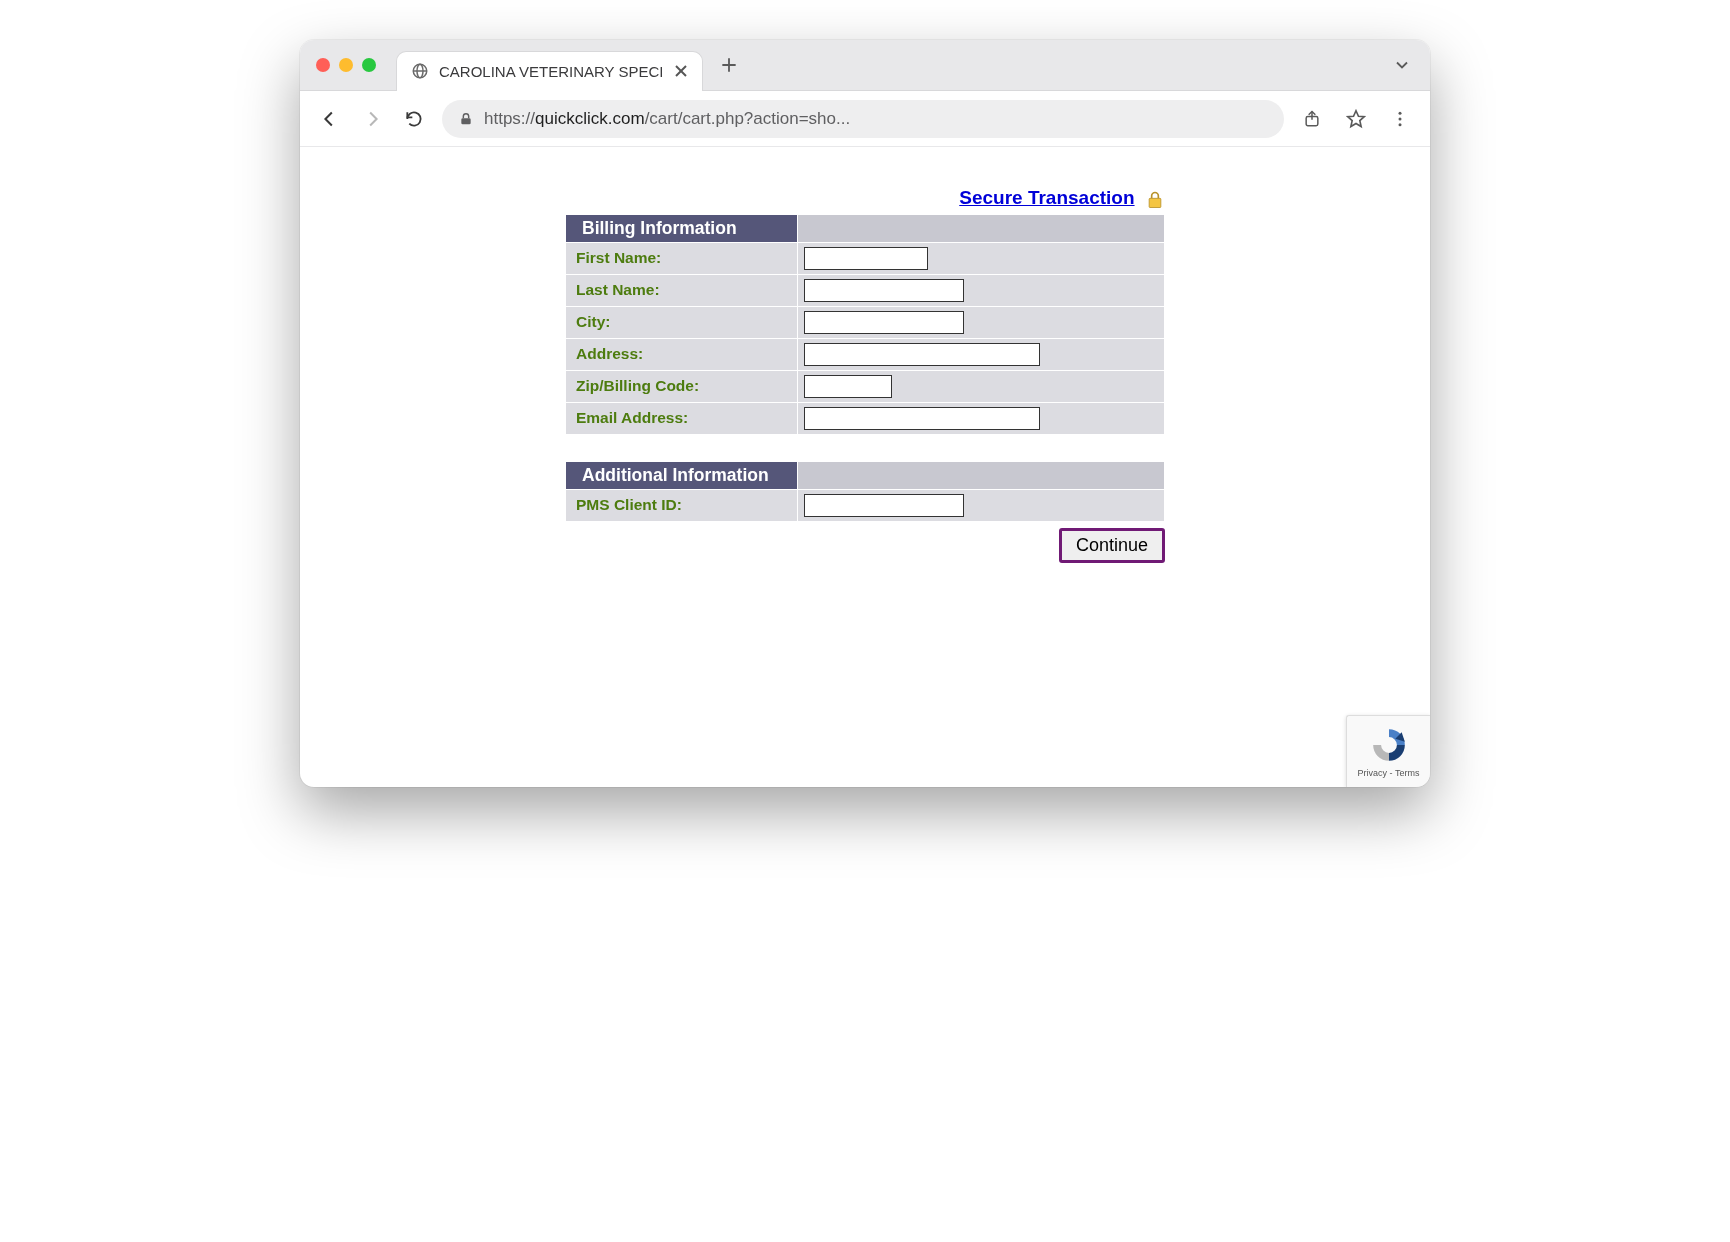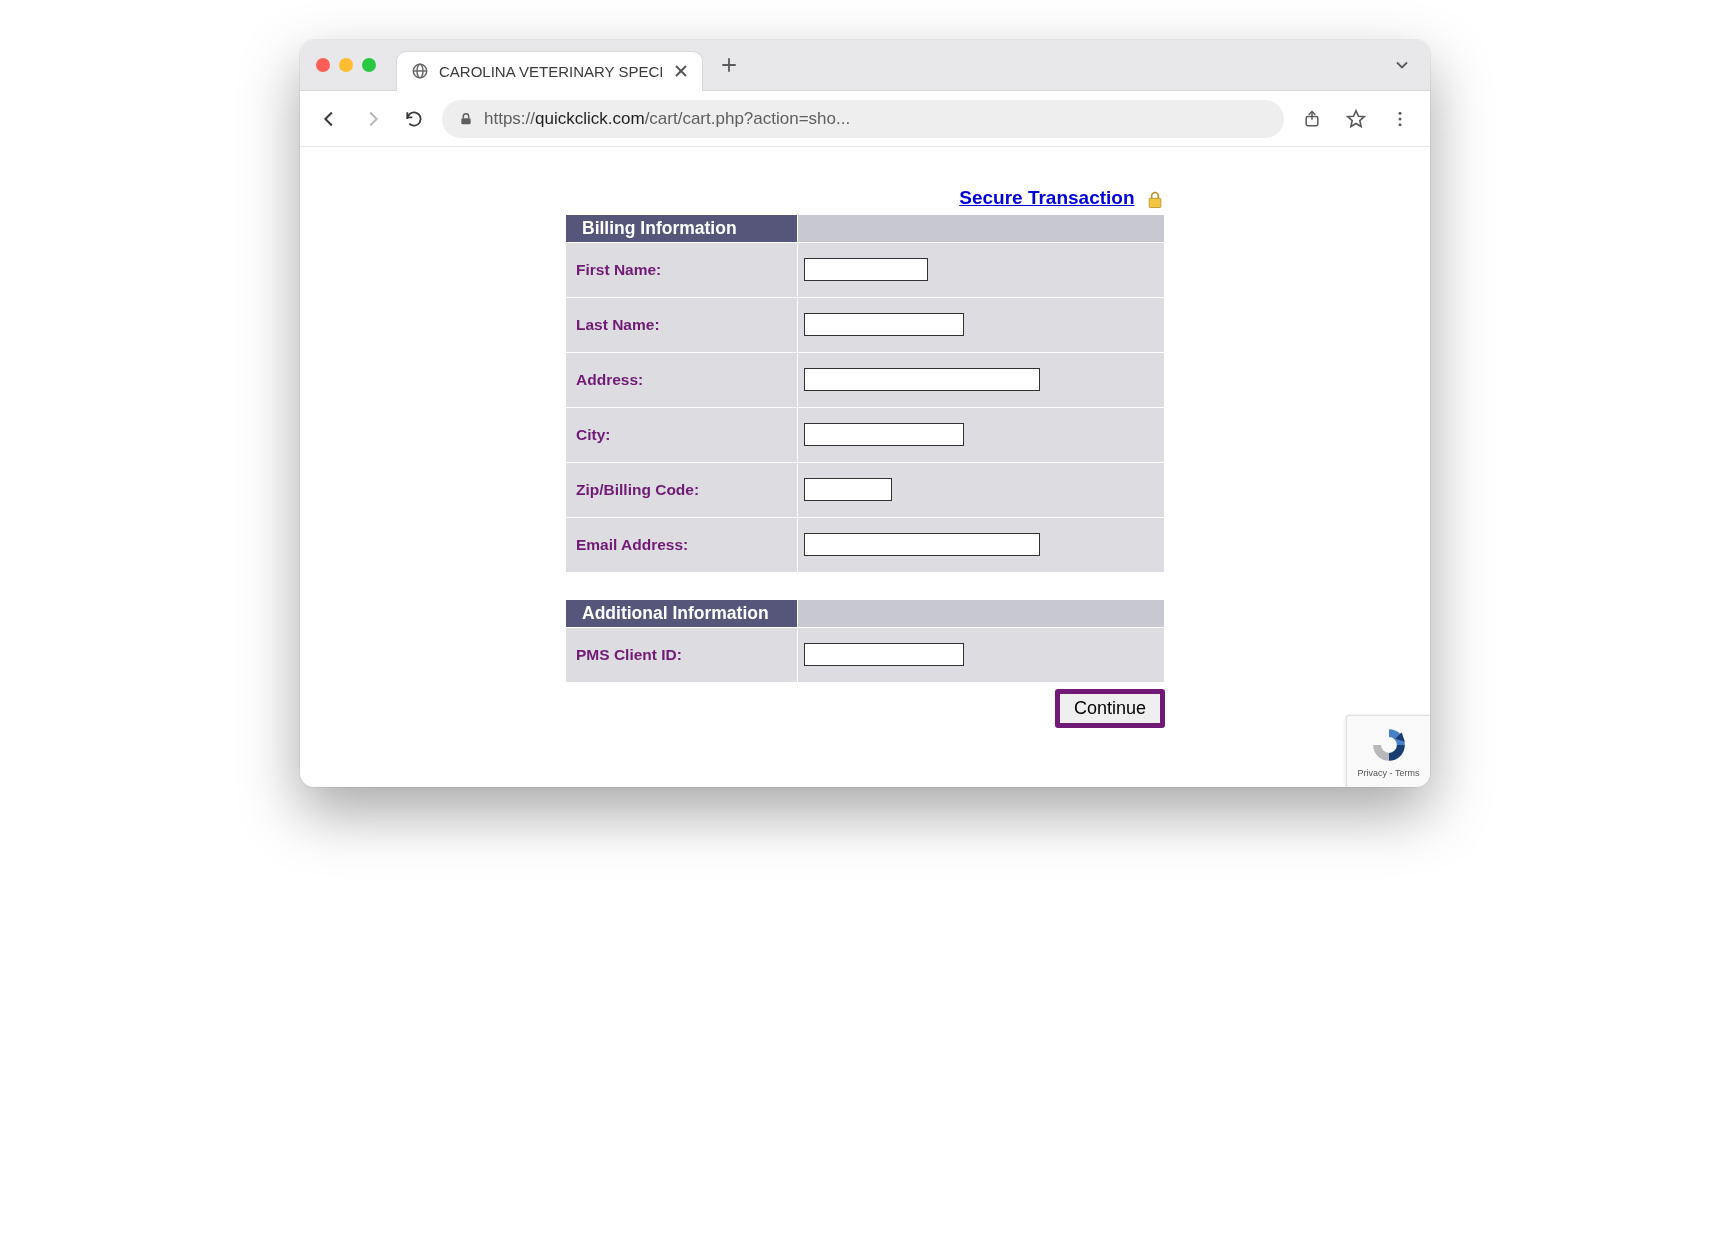--- a/index.html
+++ b/index.html
@@ -129,24 +129,24 @@
     font-weight: bold;
     font-size: 17.5px;
     padding: 3px 16px;
     width: 232px;
   }
   td.header-right {
     background: #c8c8d0;
   }
   td.label {
     background: #dcdce1;
-    color: #701a75;
+    color: #4d7c0f;
     font-weight: bold;
     font-size: 15.5px;
-    padding: 18px 10px;
+    padding: 6px 10px;
     width: 232px;
     margin-top: 30px;
   }
   td.field {
     background: #dcdce1;
     padding: 4px 6px;
   }
   td.field input[type=text] {
     border: 1px solid #333;
     font-size: 15px;
@@ -157,21 +157,21 @@
     border: 1px solid #333;
     font-size: 17px;
     padding: 1px 2px;
     background:#fff;
   }
   .btnrow { text-align: right; margin-top: 4px; }
   .btnrow button {
     font-size: 18px;
     padding: 4px 14px;
     background: #efefef;
-    border: 5px solid #701a75;
+    border: 3px solid #701a75;
     border-radius: 3px;
     cursor: pointer;
   }
   .recaptcha {
     position: absolute;
     right: 0;
     bottom: 0;
     width: 84px;
     height: 72px;
     background: #f9f9f9;
@@ -299,26 +299,26 @@
         </tr>
         <tr>
           <td class="label">First Name:</td>
           <td class="field"><input type="text" style="width: 124px;"></td>
         </tr>
         <tr>
           <td class="label">Last Name:</td>
           <td class="field"><input type="text" style="width: 160px;"></td>
         </tr>
         <tr>
+          <td class="label">City:</td>
+          <td class="field"><input type="text" style="width: 160px;"></td>
+        </tr>
+        <tr>
           <td class="label">Address:</td>
           <td class="field"><input type="text" style="width: 236px;"></td>
-        </tr>
-        <tr>
-          <td class="label">City:</td>
-          <td class="field"><input type="text" style="width: 160px;"></td>
         </tr>
         <tr>
           <td class="label">Zip/Billing Code:</td>
           <td class="field"><input type="text" style="width: 88px;"></td>
         </tr>
         <tr>
           <td class="label">Email Address:</td>
           <td class="field"><input type="text" style="width: 236px;"></td>
         </tr>
       </tbody>

